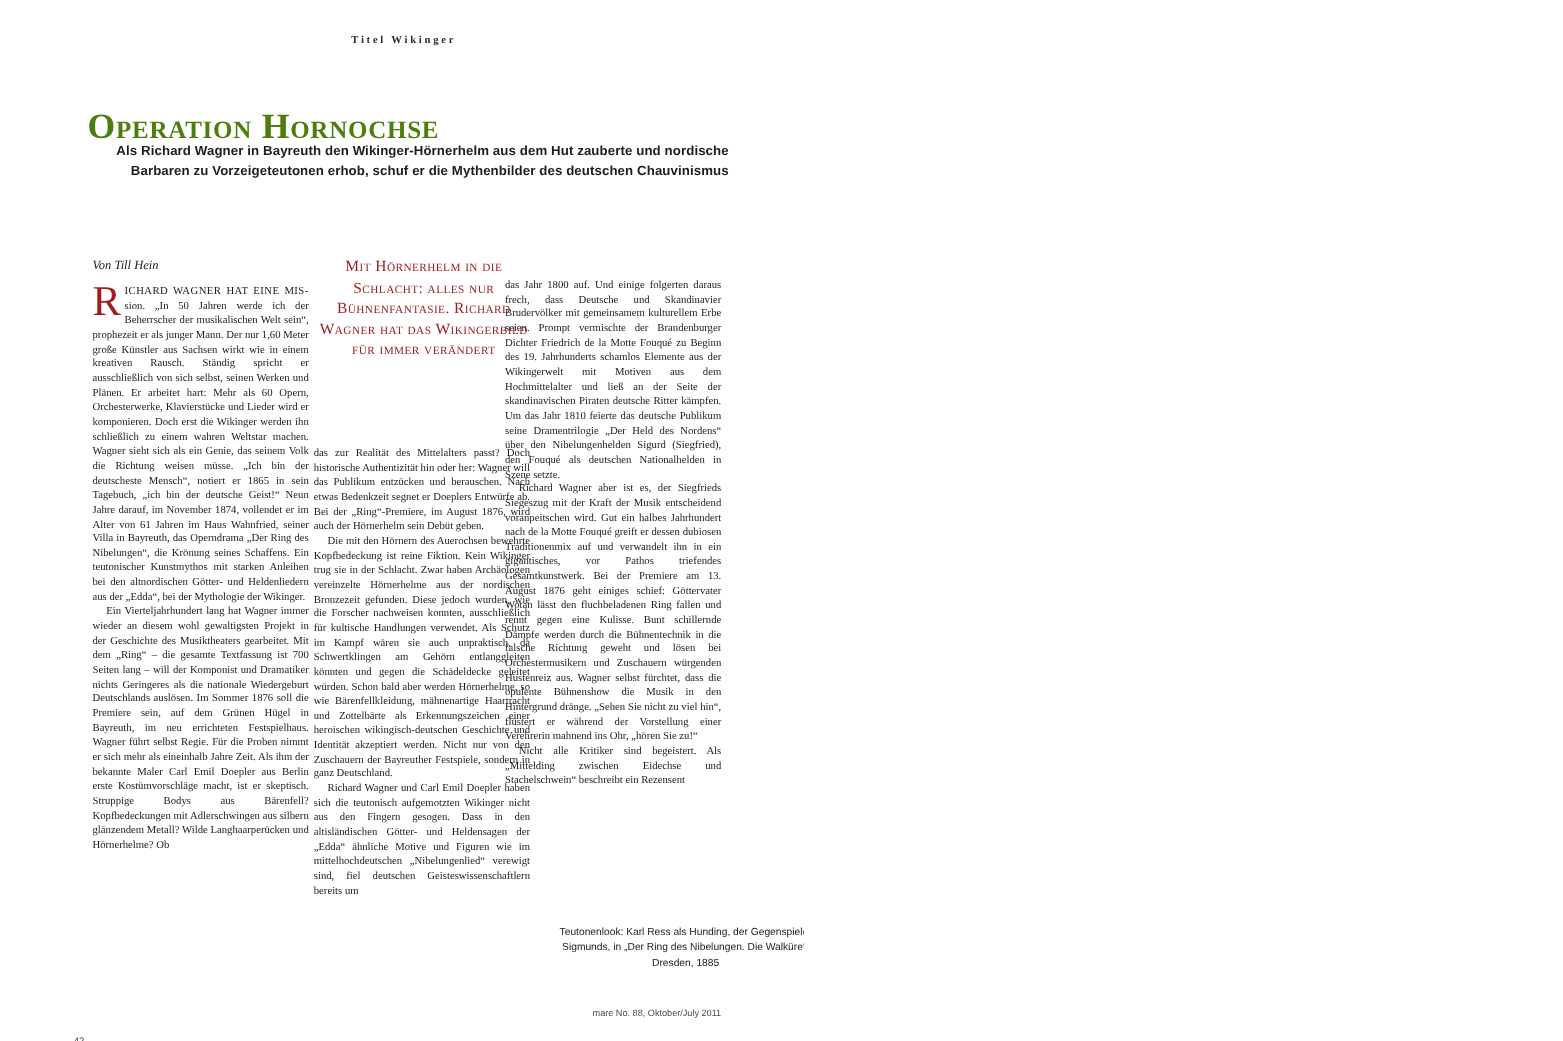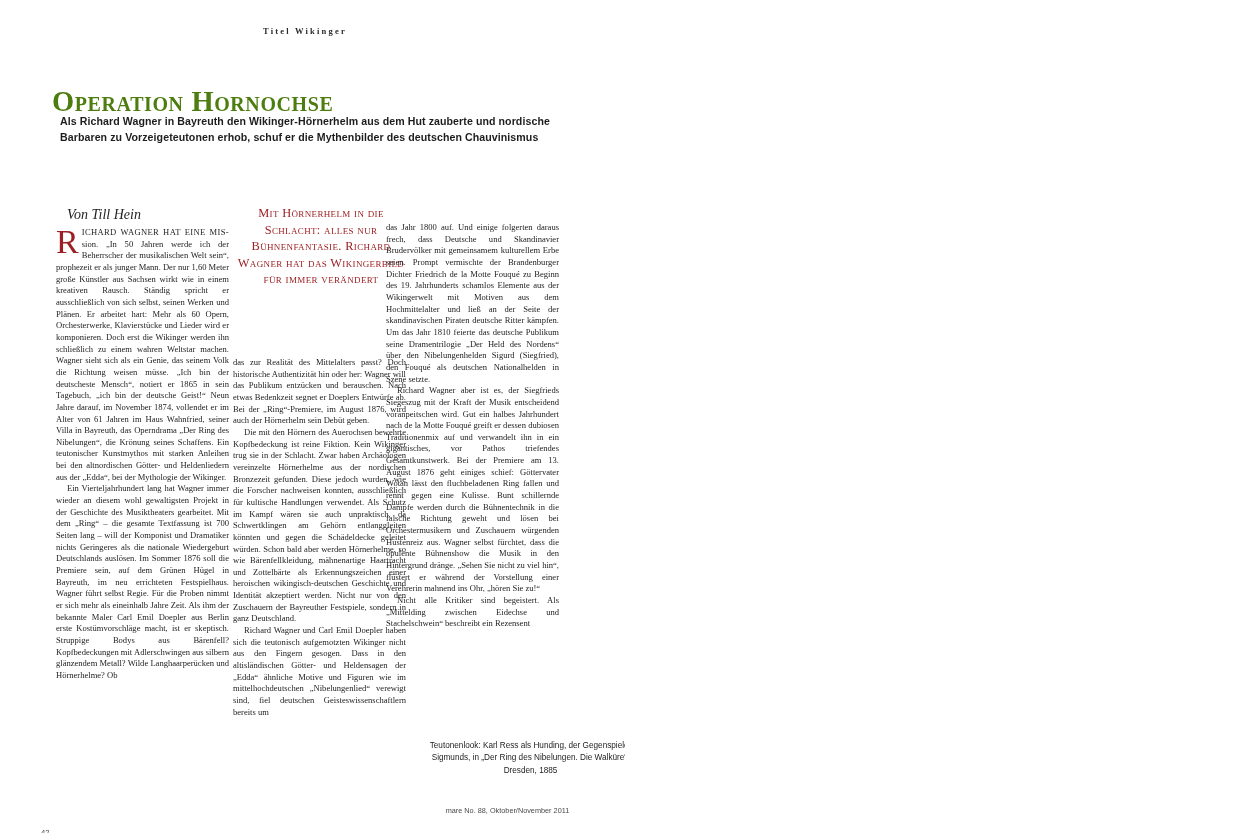--- a/index.html
+++ b/index.html
@@ -14,20 +14,21 @@
     overflow: hidden;
     font-family: "Liberation Serif", "DejaVu Serif", serif;
     color: #1a1a1a;
     position: relative;
   }
 
   .spread {
     position: absolute;
     inset: 0;
     display: block;
+    margin-left: 18px;
   }
 
   
   .page-left {
     position: absolute;
     left: 0; top: 0;
     width: 625px; height: 833px;
     background: #ffffff;
   }
   .page-right {
@@ -62,36 +63,36 @@
     letter-spacing: 0.6px;
     font-variant: small-caps;
     text-transform: none;
   }
 
   .deck {
     position: absolute;
     left: 60px;
     top: 113px;
     width: 505px;
-    text-align: left;
+    text-align: right;
     font-family: "Liberation Sans", "DejaVu Sans", sans-serif;
     font-size: 10.6px;
     font-weight: bold;
     line-height: 1.55;
     color: #1d1d1d;
     letter-spacing: 0.08px;
   }
 
   .byline {
     position: absolute;
-    left: 67px;
+    left: 56px;
     top: 207px;
     font-family: "Liberation Serif", "DejaVu Serif", serif;
     font-style: italic;
-    font-size: 14px;
+    font-size: 10px;
     color: #222;
   }
 
   
   .col {
     position: absolute;
     width: 173px;
     font-family: "Liberation Serif", "DejaVu Serif", serif;
     font-size: 8.55px;
     line-height: 1.365;
@@ -199,21 +200,21 @@
     </div>
 
     <div class="col" id="col3">
       <p>das Jahr 1800 auf. Und einige folgerten daraus frech, dass Deutsche und Skandinavier Brudervölker mit gemeinsamem kulturellem Erbe seien. Prompt vermischte der Brandenburger Dichter Friedrich de la Motte Fouqué zu Beginn des 19. Jahrhunderts schamlos Elemente aus der Wikingerwelt mit Motiven aus dem Hochmittelalter und ließ an der Seite der skandinavischen Piraten deutsche Ritter kämpfen. Um das Jahr 1810 feierte das deutsche Publikum seine Dramentrilogie „Der Held des Nordens“ über den Nibelungenhelden Sigurd (Siegfried), den Fouqué als deutschen Nationalhelden in Szene setzte.</p>
       <p>Richard Wagner aber ist es, der Siegfrieds Siegeszug mit der Kraft der Musik entscheidend voranpeitschen wird. Gut ein halbes Jahrhundert nach de la Motte Fouqué greift er dessen dubiosen Traditionenmix auf und verwandelt ihn in ein gigantisches, vor Pathos triefendes Gesamtkunstwerk. Bei der Premiere am 13. August 1876 geht einiges schief: Göttervater Wotan lässt den fluchbeladenen Ring fallen und rennt gegen eine Kulisse. Bunt schillernde Dämpfe werden durch die Bühnentechnik in die falsche Richtung geweht und lösen bei Orchestermusikern und Zuschauern würgenden Hustenreiz aus. Wagner selbst fürchtet, dass die opulente Bühnenshow die Musik in den Hintergrund dränge. „Sehen Sie nicht zu viel hin“, flüstert er während der Vorstellung einer Verehrerin mahnend ins Ohr, „hören Sie zu!“</p>
       <p>Nicht alle Kritiker sind begeistert. Als „Mittelding zwischen Eidechse und Stachelschwein“ beschreibt ein Rezensent</p>
     </div>
 
     <div class="caption">Teutonenlook: Karl Ress als Hunding, der Gegenspieler Sigmunds, in „Der Ring des Nibelungen. Die Walküre“, Dresden, 1885</div>
 
-    <div class="imprint">mare No. 88, Oktober/November 2011</div>
+    <div class="imprint">mare No. 88, Oktober/July 2011</div>
 
     <div class="folio" id="folio-left">42</div>
   </div>
 
   <div class="page-right">
 
     
 
     
   </div>

